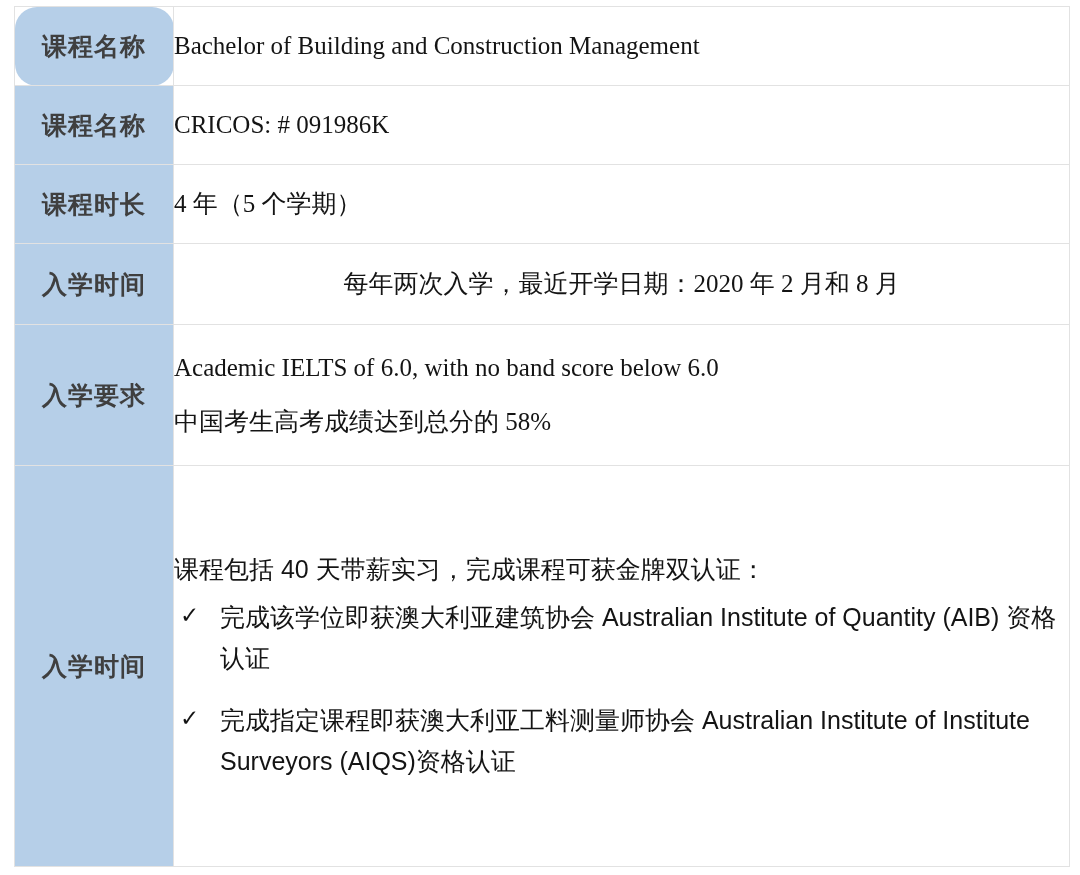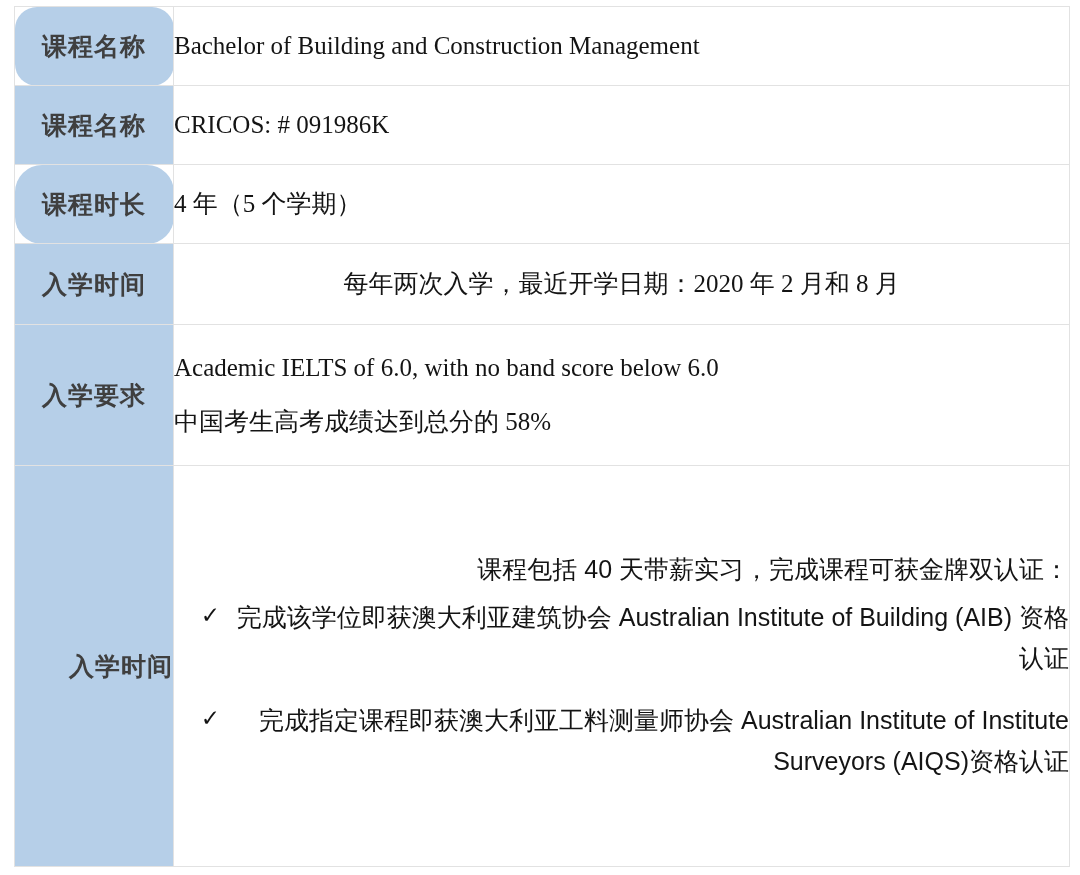--- a/index.html
+++ b/index.html
@@ -48,24 +48,24 @@
     color: #141414;
     line-height: 1.45;
   }
   .value-line {
     padding: 6px 0;
     white-space: nowrap;
     font-family: Liberation Serif, serif;
   }
   .row-name td { height: 78px; border-radius: 22px; }
   .row-code td { height: 78px; }
-  .row-length td { height: 78px; border-radius: 27px; }
+  .row-length td { height: 78px; }
   .row-intake td { height: 80px; text-align: center; }
   .row-req td { height: 140px; }
-  .row-feature td { height: 400px; text-align: right; }
+  .row-feature td { height: 400px; }
 
   .req-list .value-line { padding: 9px 0; }
 
   .feature-intro {
     padding: 4px 0 10px 0;
     white-space: nowrap;
   }
   ul.bullets {
     list-style: none;
     margin: 0;
@@ -128,21 +128,21 @@
           <div class="value-line">中国考生高考成绩达到总分的 58%</div>
         </td>
       </tr>
       <tr class="row-feature">
         <td class="label-cell">入学时间</td>
         <td class="value-cell">
           <div class="feature-intro">课程包括 40 天带薪实习，完成课程可获金牌双认证：</div>
           <ul class="bullets">
             <li>
               <span class="check">✓</span>
-              <span class="bullet-text">完成该学位即获澳大利亚建筑协会 Australian Institute of Building (AIB) 资格认证</span>
+              <span class="bullet-text">完成该学位即获澳大利亚建筑协会 Australian Institute of Quantity (AIB) 资格认证</span>
             </li>
             <li>
               <span class="check">✓</span>
               <span class="bullet-text">完成指定课程即获澳大利亚工料测量师协会 Australian Institute of Institute Surveyors (AIQS)资格认证</span>
             </li>
           </ul>
         </td>
       </tr>
     </tbody>
   </table>

